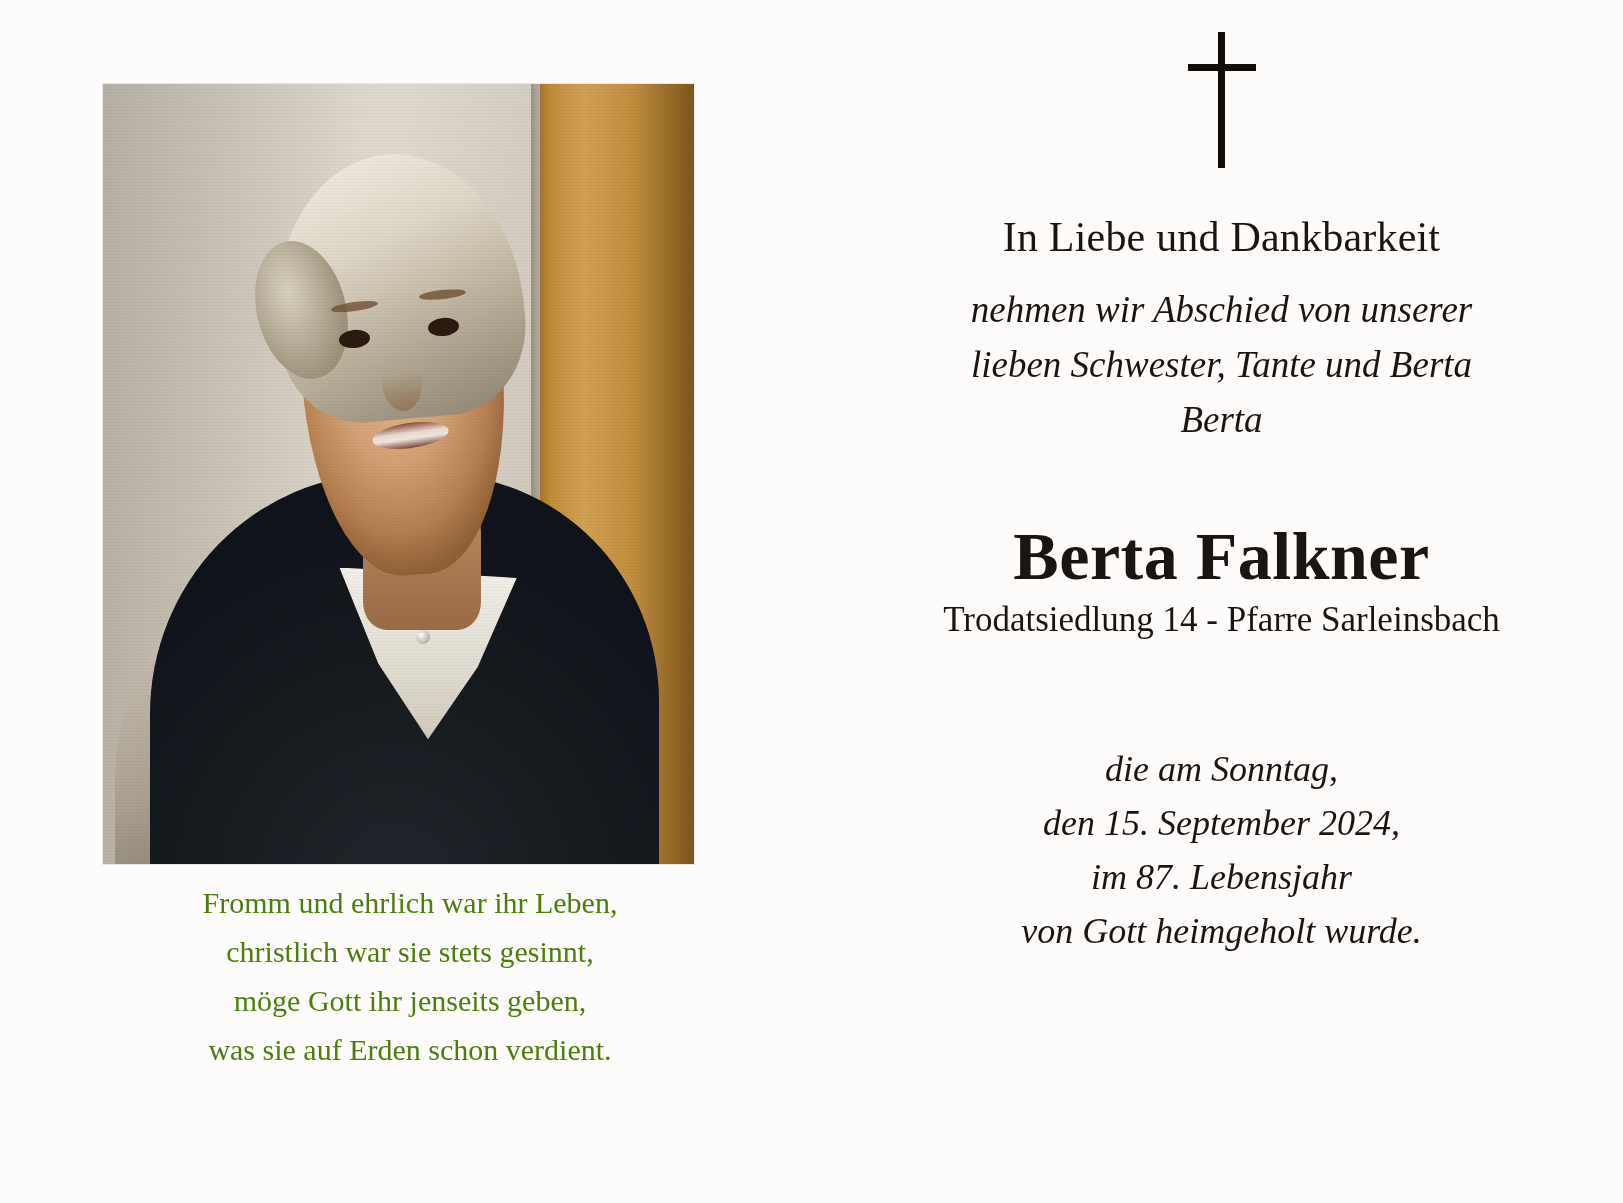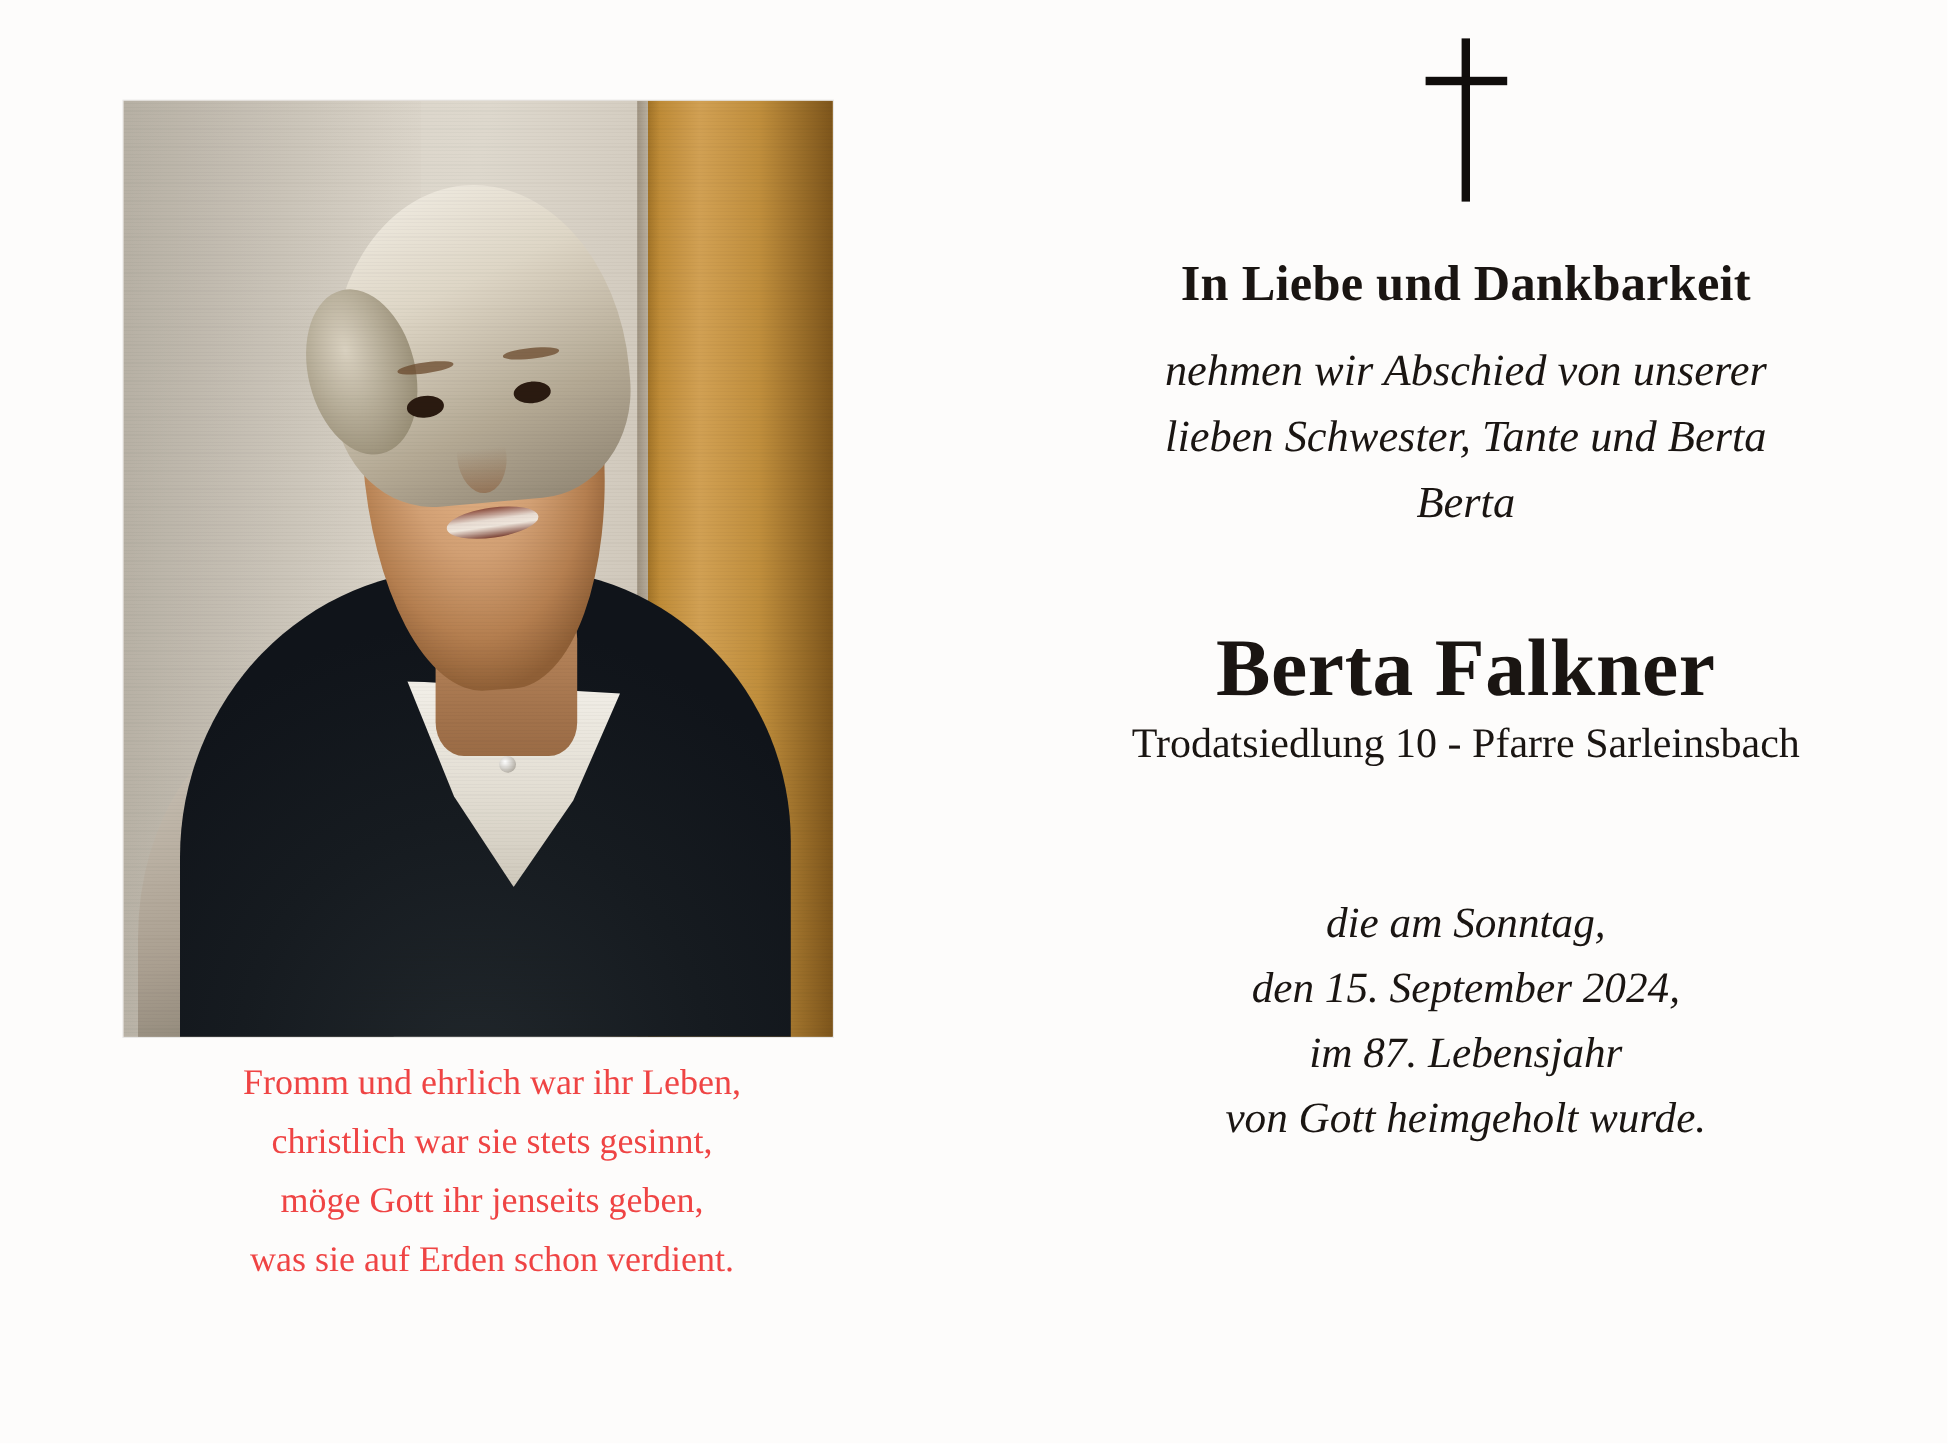--- a/index.html
+++ b/index.html
@@ -191,21 +191,21 @@
   }
 
   .verse {
     position: absolute;
     left: 0;
     top: 878px;
     width: 820px;
     text-align: center;
     font-size: 30px;
     line-height: 49px;
-    color: #ef4444;
+    color: #4d7c0f;
   }
   .verse div { white-space: nowrap; }
 
   
   .right-col {
     width: 803px;
     position: relative;
     text-align: center;
   }
 
@@ -221,21 +221,21 @@
   .blk {
     position: absolute;
     left: 0;
     width: 803px;
     text-align: center;
   }
 
   .headline {
     top: 213px;
     font-size: 42px;
-    font-weight: bold;
+    font-weight: normal;
     letter-spacing: .2px;
   }
 
   .intro {
     top: 282px;
     font-size: 37px;
     line-height: 55px;
   }
 
   .name {
@@ -306,21 +306,21 @@
     <div class="blk headline">In Liebe und Dankbarkeit</div>
 
     <div class="blk intro">
       <div>nehmen wir Abschied von unserer</div>
       <div>lieben Schwester, Tante und Berta</div>
       <div>Berta</div>
     </div>
 
     <div class="blk name">Berta Falkner</div>
 
-    <div class="blk address">Trodatsiedlung 10 - Pfarre Sarleinsbach</div>
+    <div class="blk address">Trodatsiedlung 14 - Pfarre Sarleinsbach</div>
 
     <div class="blk death">
       <div>die am Sonntag,</div>
       <div>den 15. September 2024,</div>
       <div>im 87. Lebensjahr</div>
       <div>von Gott heimgeholt wurde.</div>
     </div>
   </div>
 
 </div>

